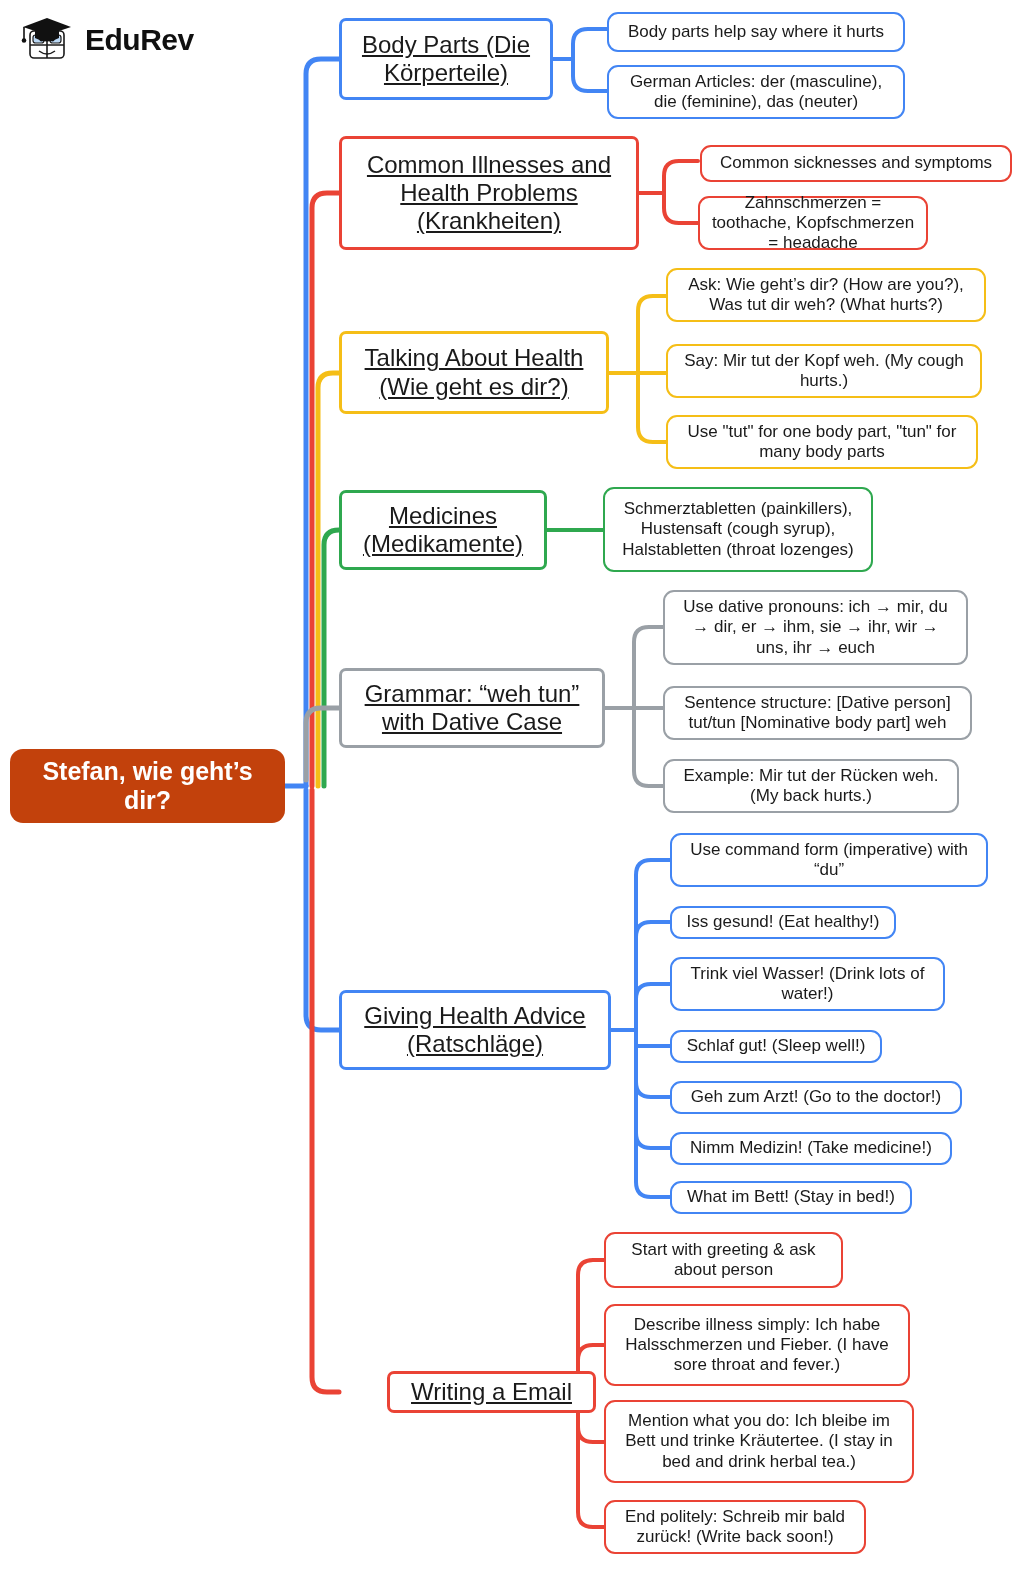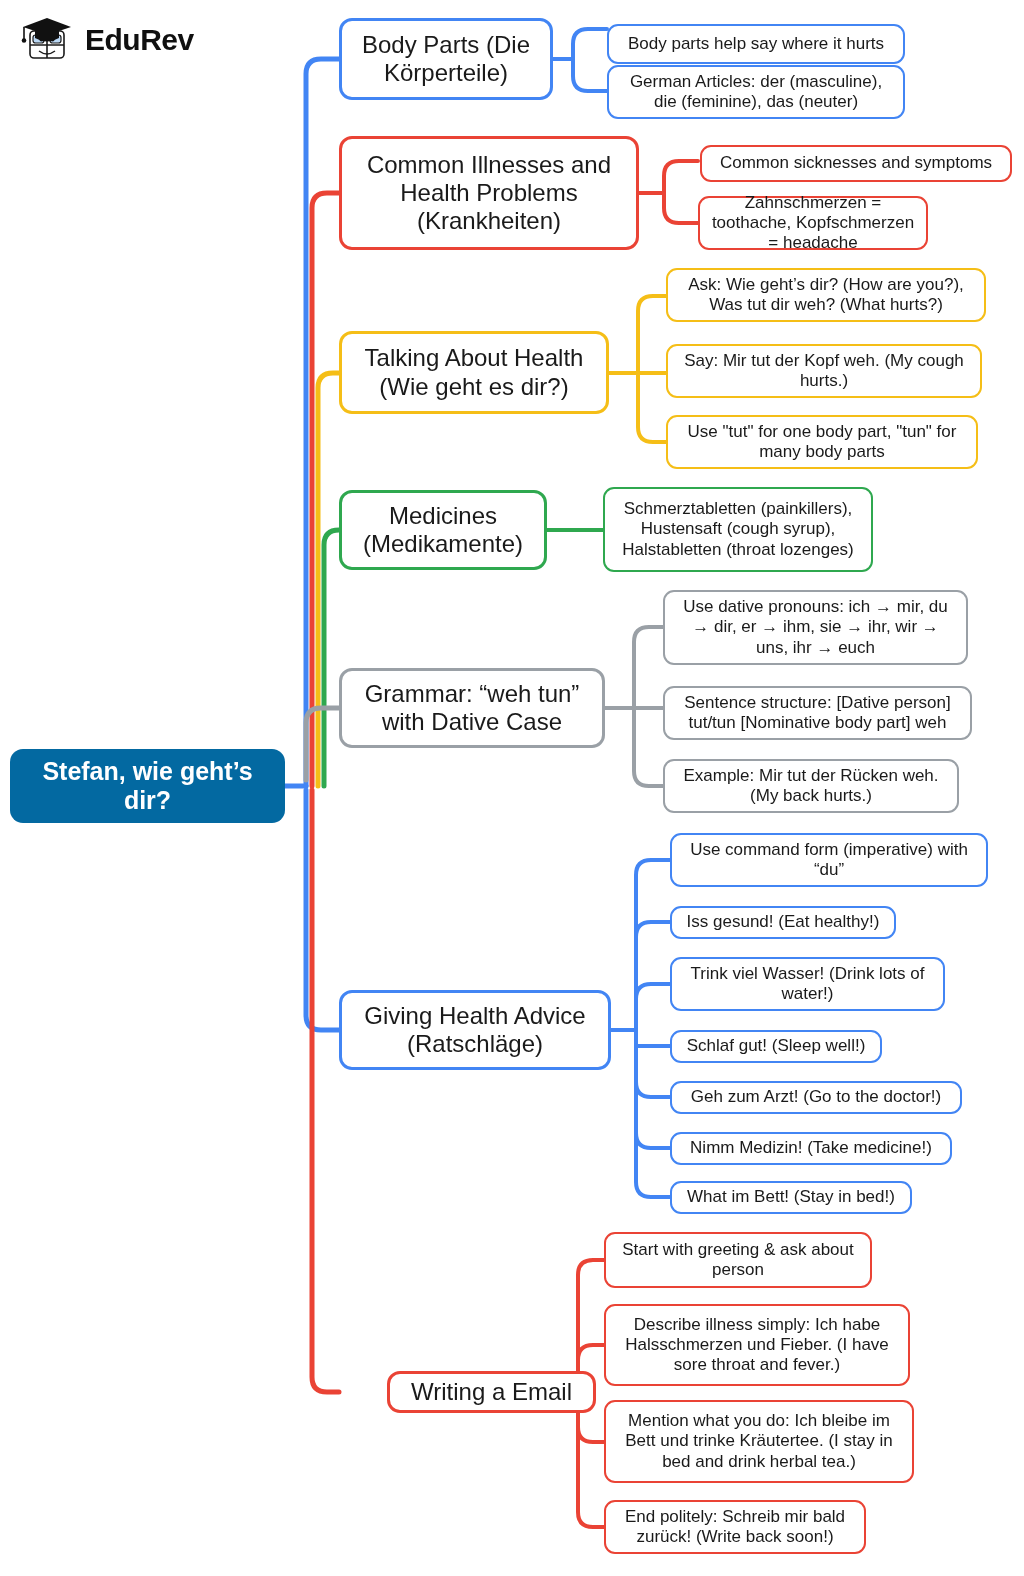--- a/index.html
+++ b/index.html
@@ -16,26 +16,26 @@
   .logo-mark{width:58px;height:56px;position:relative;}
   .logo-text{font-size:30px;font-weight:bold;color:#101010;letter-spacing:-0.5px;
              font-family:"Liberation Sans", sans-serif;}
 
   
   .node{position:absolute;box-sizing:border-box;display:flex;align-items:center;
         justify-content:center;text-align:center;background:#ffffff;}
   .node span{display:block;width:100%;line-height:1.18;}
 
   .root{
-    background:#0369a1;color:#ffffff;font-weight:bold;font-size:25px;
+    background:#c2410c;color:#ffffff;font-weight:bold;font-size:25px;
     border-radius:13px;border:none;padding:6px 10px;
   }
   .branch{
-    border-width:3px;border-style:solid;border-radius:13px;
-    font-size:24px;color:#1a1a1a;padding:12px 9px;
+    border-width:3px;border-style:solid;border-radius:7px;
+    font-size:24px;color:#1a1a1a;padding:12px 9px;text-decoration:underline;
   }
   .leaf{
     border-width:2.5px;border-style:solid;border-radius:11px;
     font-size:17px;color:#1a1a1a;padding:4px 9px;
   }
 
   .c-blue  {border-color:#4285F4;}
   .c-red   {border-color:#EA4335;}
   .c-amber {border-color:#F5BE17;}
   .c-green {border-color:#2FA84F;}
@@ -125,21 +125,21 @@
     <span class="logo-text">EduRev</span>
   </div>
 
   <div class="node root" style="left:10px;top:749px;width:275px;height:74px;">
     <span>Stefan, wie geht’s dir?</span>
   </div>
 
   <div class="node branch c-blue" style="left:339px;top:18px;width:214px;height:82px;">
     <span>Body Parts (Die Körperteile)</span>
   </div>
-  <div class="node leaf c-blue" style="left:607px;top:12px;width:298px;height:40px;margin-top:12px;">
+  <div class="node leaf c-blue" style="left:607px;top:12px;width:298px;height:40px;">
     <span>Body parts help say where it hurts</span>
   </div>
   <div class="node leaf c-blue" style="left:607px;top:65px;width:298px;height:54px;">
     <span>German Articles: der (masculine), die (feminine), das (neuter)</span>
   </div>
 
   <div class="node branch c-red" style="left:339px;top:136px;width:300px;height:114px;">
     <span>Common Illnesses and Health Problems (Krankheiten)</span>
   </div>
   <div class="node leaf c-red" style="left:700px;top:145px;width:312px;height:37px;">
@@ -203,21 +203,21 @@
   <div class="node leaf c-blue" style="left:670px;top:1132px;width:282px;height:33px;">
     <span>Nimm Medizin! (Take medicine!)</span>
   </div>
   <div class="node leaf c-blue" style="left:670px;top:1181px;width:242px;height:33px;">
     <span>What im Bett! (Stay in bed!)</span>
   </div>
 
   <div class="node branch c-red" style="left:339px;top:1371px;width:209px;height:42px;margin-left:48px;">
     <span>Writing a Email</span>
   </div>
-  <div class="node leaf c-red" style="left:604px;top:1232px;width:268px;height:56px;">
+  <div class="node leaf c-red" style="left:604px;top:1232px;width:239px;height:56px;">
     <span>Start with greeting &amp; ask about person</span>
   </div>
   <div class="node leaf c-red" style="left:604px;top:1304px;width:306px;height:82px;">
     <span>Describe illness simply: Ich habe Halsschmerzen und Fieber. (I have sore throat and fever.)</span>
   </div>
   <div class="node leaf c-red" style="left:604px;top:1400px;width:310px;height:83px;">
     <span>Mention what you do: Ich bleibe im Bett und trinke Kräutertee. (I stay in bed and drink herbal tea.)</span>
   </div>
   <div class="node leaf c-red" style="left:604px;top:1500px;width:262px;height:54px;">
     <span>End politely: Schreib mir bald zurück! (Write back soon!)</span>

